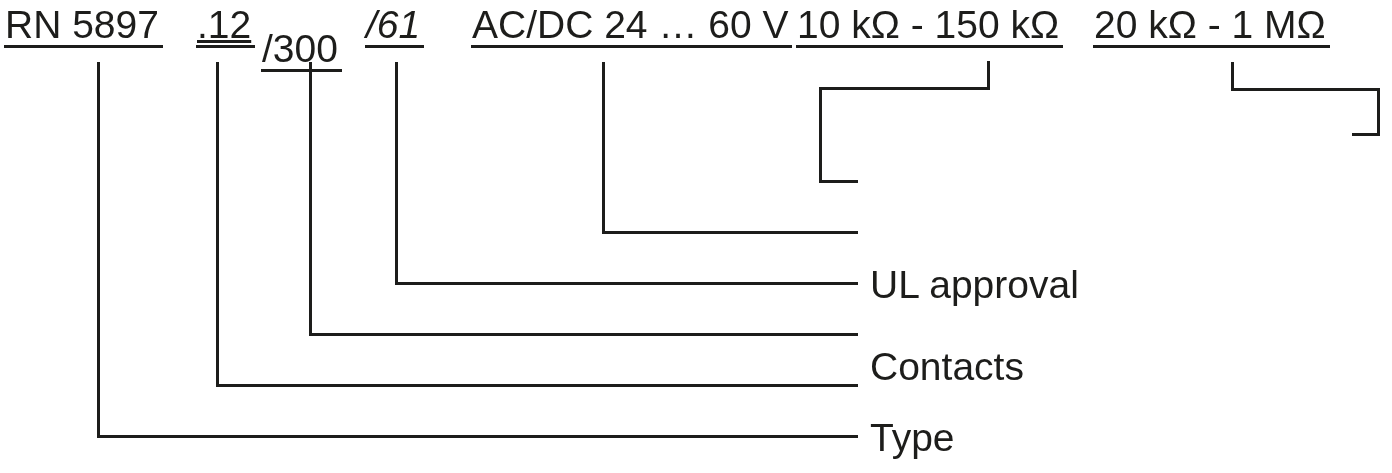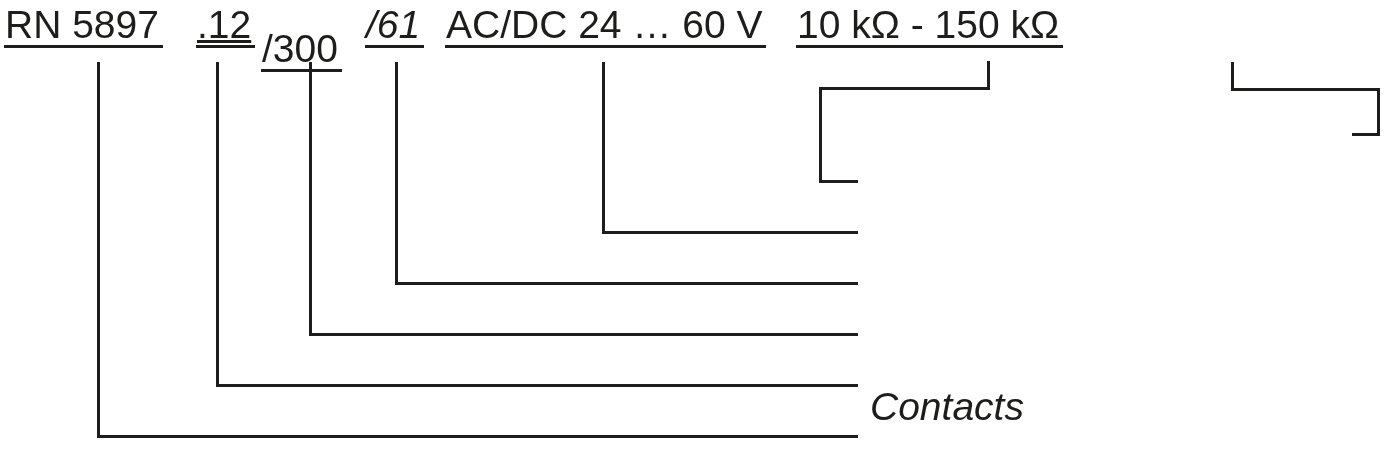--- a/index.html
+++ b/index.html
@@ -32,24 +32,27 @@
 </style>
 </head>
 <body>
 
 <div id="canvas">
 
   <span class="seg" style="left:4px;">RN 5897</span>
   <span class="seg" style="left:196px;text-decoration:underline;">.12</span>
   <span class="seg" style="left:261px;margin-top:24px;">/300</span>
   <span class="seg" style="left:365px;font-style:italic;">/61</span>
-  <span class="seg" style="left:445px;">AC/DC 24 … 60 V</span>
+  <span class="seg" style="left:471px;">AC/DC 24 … 60 V</span>
   <span class="seg" style="left:796px;">10 kΩ - 150 kΩ</span>
+  <span class="seg" style="left:1093px;">20 kΩ - 1 MΩ</span>
 
-  <span class="label" style="top:387px;font-style:italic;">Contacts</span>
+  <span class="label" style="top:265px;">UL approval</span>
+  <span class="label" style="top:347px;">Contacts</span>
+  <span class="label" style="top:418px;">Type</span>
 
   <div class="ln" style="left:97px;  top:62px;  width:3px;   height:376px;"></div>
   <div class="ln" style="left:97px;  top:435px; width:761px; height:3px;"></div>
 
   <div class="ln" style="left:216px; top:62px;  width:3px;   height:325px;"></div>
   <div class="ln" style="left:216px; top:384px; width:642px; height:3px;"></div>
 
   <div class="ln" style="left:309px; top:62px;  width:3px;   height:274px;"></div>
   <div class="ln" style="left:309px; top:333px; width:549px; height:3px;"></div>
 

